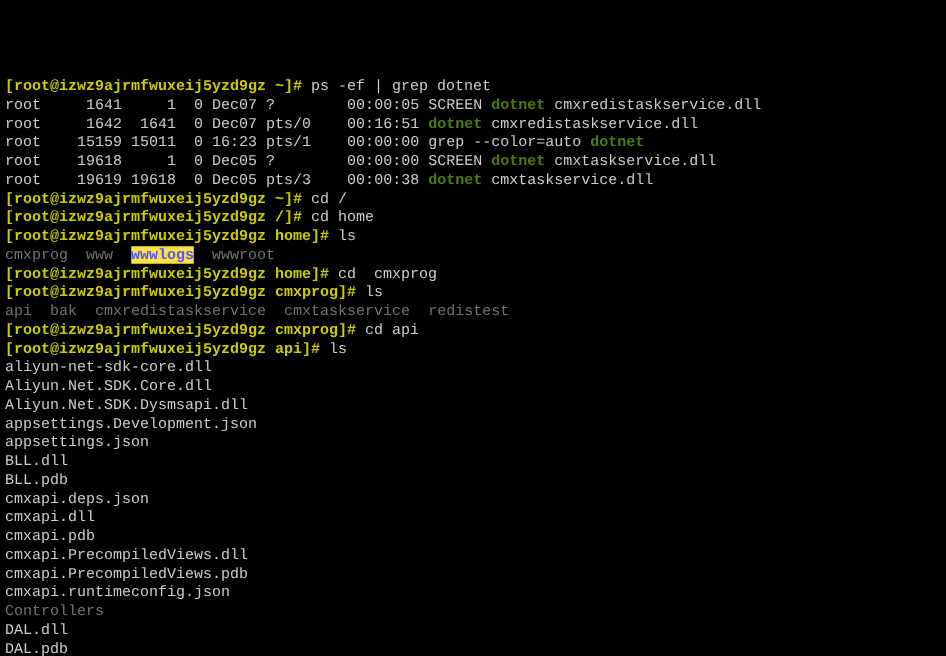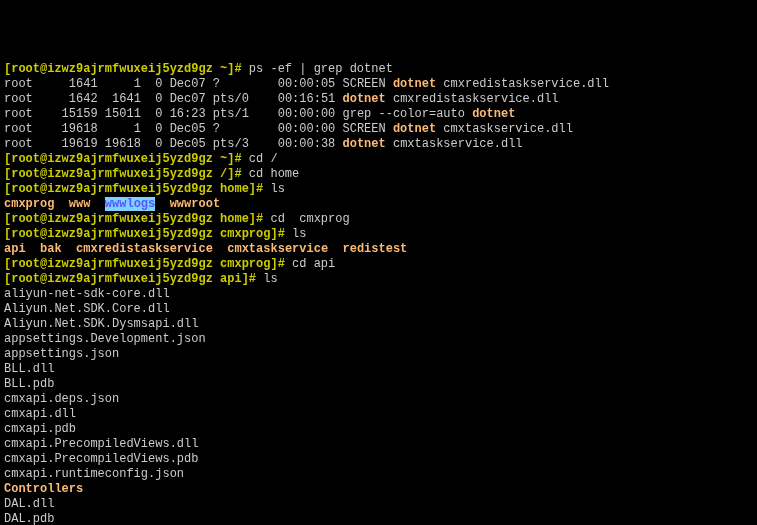--- a/index.html
+++ b/index.html
@@ -9,23 +9,23 @@
       font-family: "Consolas", "Monaco", "Courier New", monospace;
       font-size: 12px;
       line-height: 15px;
       padding: 2px 4px;
       white-space: pre;
       width: 757px;
       height: 525px;
       overflow: hidden;
     }
     .yellow { color: #cccc00; font-weight: bold; }
-    .red { color: #fdba74; font-weight: bold; }
-    .blue { color: #fdba74; font-weight: bold; }
-    .green-bg { background: #7dd3fc; color: #5555ff; font-weight: bold; text-align: center; }
+    .red { color: #4d7c0f; font-weight: bold; }
+    .blue { color: #737373; font-weight: normal; }
+    .green-bg { background: #fde047; color: #5555ff; font-weight: bold; text-align: center; }
     .line { display: block; }
   </style>
 </head>
 <body>
 
 
 
 <div><span class="line"><span class="yellow">[root@izwz9ajrmfwuxeij5yzd9gz ~]# </span><span>ps -ef | grep dotnet</span></span><span class="line"><span>root</span><span>     1641</span><span>     1</span><span>  0</span><span> Dec07</span><span> ?     </span><span>   00:00:05</span><span> SCREEN </span><span class="red">dotnet</span><span> cmxredistaskservice.dll</span></span><span class="line"><span>root</span><span>     1642</span><span>  1641</span><span>  0</span><span> Dec07</span><span> pts/0 </span><span>   00:16:51</span><span> </span><span class="red">dotnet</span><span> cmxredistaskservice.dll</span></span><span class="line"><span>root</span><span>    15159</span><span> 15011</span><span>  0</span><span> 16:23</span><span> pts/1 </span><span>   00:00:00</span><span> grep --color=auto </span><span class="red">dotnet</span><span></span></span><span class="line"><span>root</span><span>    19618</span><span>     1</span><span>  0</span><span> Dec05</span><span> ?     </span><span>   00:00:00</span><span> SCREEN </span><span class="red">dotnet</span><span> cmxtaskservice.dll</span></span><span class="line"><span>root</span><span>    19619</span><span> 19618</span><span>  0</span><span> Dec05</span><span> pts/3 </span><span>   00:00:38</span><span> </span><span class="red">dotnet</span><span> cmxtaskservice.dll</span></span><span class="line"><span class="yellow">[root@izwz9ajrmfwuxeij5yzd9gz ~]# </span><span>cd /</span></span><span class="line"><span class="yellow">[root@izwz9ajrmfwuxeij5yzd9gz /]# </span><span>cd home</span></span><span class="line"><span class="yellow">[root@izwz9ajrmfwuxeij5yzd9gz home]# </span><span>ls</span></span><span class="line"><span class="blue">cmxprog</span><span>  </span><span class="blue">www</span><span>  </span><span class="green-bg">wwwlogs</span><span>  </span><span class="blue">wwwroot</span></span><span class="line"><span class="yellow">[root@izwz9ajrmfwuxeij5yzd9gz home]# </span><span>cd  cmxprog</span></span><span class="line"><span class="yellow">[root@izwz9ajrmfwuxeij5yzd9gz cmxprog]# </span><span>ls</span></span><span class="line"><span class="blue">api</span><span>  </span><span class="blue">bak</span><span>  </span><span class="blue">cmxredistaskservice</span><span>  </span><span class="blue">cmxtaskservice</span><span>  </span><span class="blue">redistest</span></span><span class="line"><span class="yellow">[root@izwz9ajrmfwuxeij5yzd9gz cmxprog]# </span><span>cd api</span></span><span class="line"><span class="yellow">[root@izwz9ajrmfwuxeij5yzd9gz api]# </span><span>ls</span></span><span class="line">aliyun-net-sdk-core.dll</span><span class="line">Aliyun.Net.SDK.Core.dll</span><span class="line">Aliyun.Net.SDK.Dysmsapi.dll</span><span class="line">appsettings.Development.json</span><span class="line">appsettings.json</span><span class="line">BLL.dll</span><span class="line">BLL.pdb</span><span class="line">cmxapi.deps.json</span><span class="line">cmxapi.dll</span><span class="line">cmxapi.pdb</span><span class="line">cmxapi.PrecompiledViews.dll</span><span class="line">cmxapi.PrecompiledViews.pdb</span><span class="line">cmxapi.runtimeconfig.json</span><span class="line blue">Controllers</span><span class="line">DAL.dll</span><span class="line">DAL.pdb</span></div>
 
 

